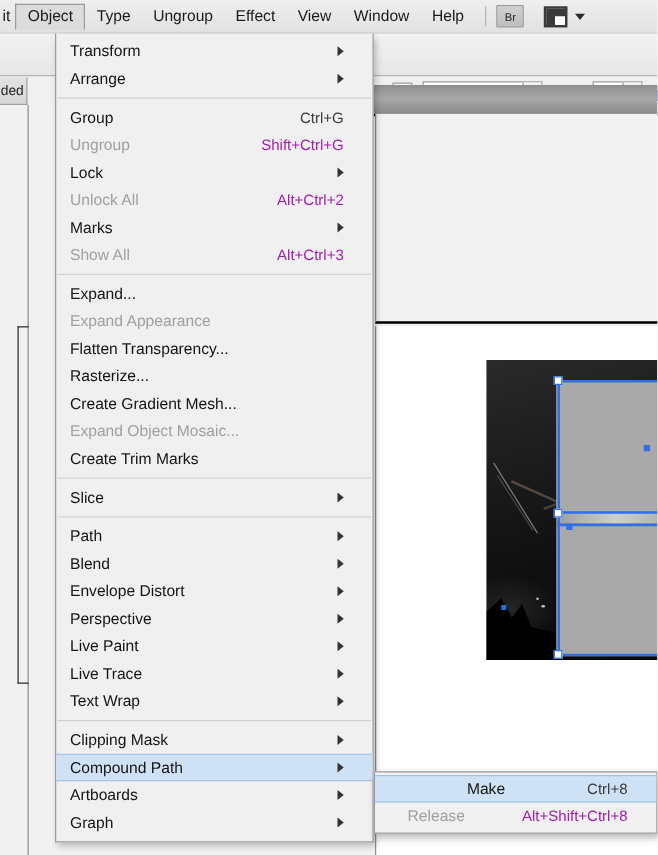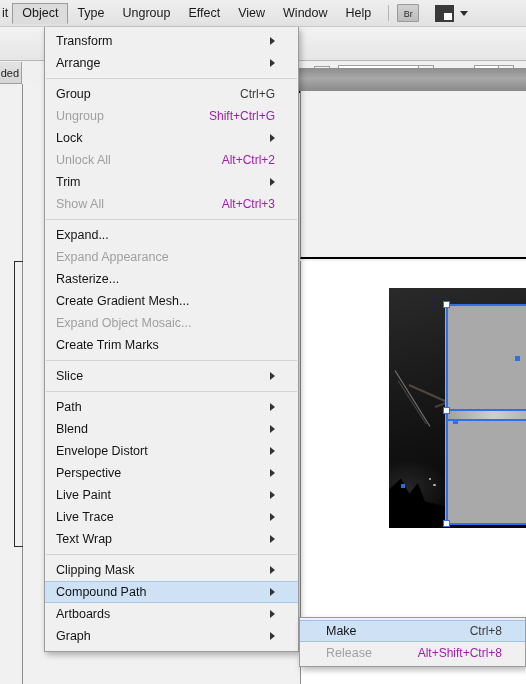--- a/index.html
+++ b/index.html
@@ -383,20 +383,21 @@
     border: 1px solid #9c9c9c;
     box-sizing: border-box;
     box-shadow: 2px 3px 6px rgba(0,0,0,0.28);
     padding: 2px 0 2px 0;
   }
   #submenu .mi { padding-left: 26px; }
   #submenu .mi.highlight {
     background: #cfe2f5;
     border-top: 1px solid #a0c2e6;
     border-bottom: 1px solid #a0c2e6;
+    text-align: center;
   }
 </style>
 </head>
 <body>
 
 <div id="app-root">
 
   <div id="menubar">
     <div class="menu-item first">it</div>
     <div class="menu-item active">Object</div>
@@ -505,35 +506,38 @@
     </div>
     <div class="mi">
       <span class="mi-label">Lock</span>
       <span class="mi-arrow"></span>
     </div>
     <div class="mi disabled">
       <span class="mi-label">Unlock All</span>
       <span class="mi-accel">Alt+Ctrl+2</span>
     </div>
     <div class="mi">
-      <span class="mi-label">Trim</span>
+      <span class="mi-label">Marks</span>
       <span class="mi-arrow"></span>
     </div>
     <div class="mi disabled">
       <span class="mi-label">Show All</span>
       <span class="mi-accel">Alt+Ctrl+3</span>
     </div>
 
     <div class="mi-sep"></div>
 
     <div class="mi">
       <span class="mi-label">Expand...</span>
     </div>
     <div class="mi disabled">
       <span class="mi-label">Expand Appearance</span>
+    </div>
+    <div class="mi">
+      <span class="mi-label">Flatten Transparency...</span>
     </div>
     <div class="mi">
       <span class="mi-label">Rasterize...</span>
     </div>
     <div class="mi">
       <span class="mi-label">Create Gradient Mesh...</span>
     </div>
     <div class="mi disabled">
       <span class="mi-label">Expand Object Mosaic...</span>
     </div>

